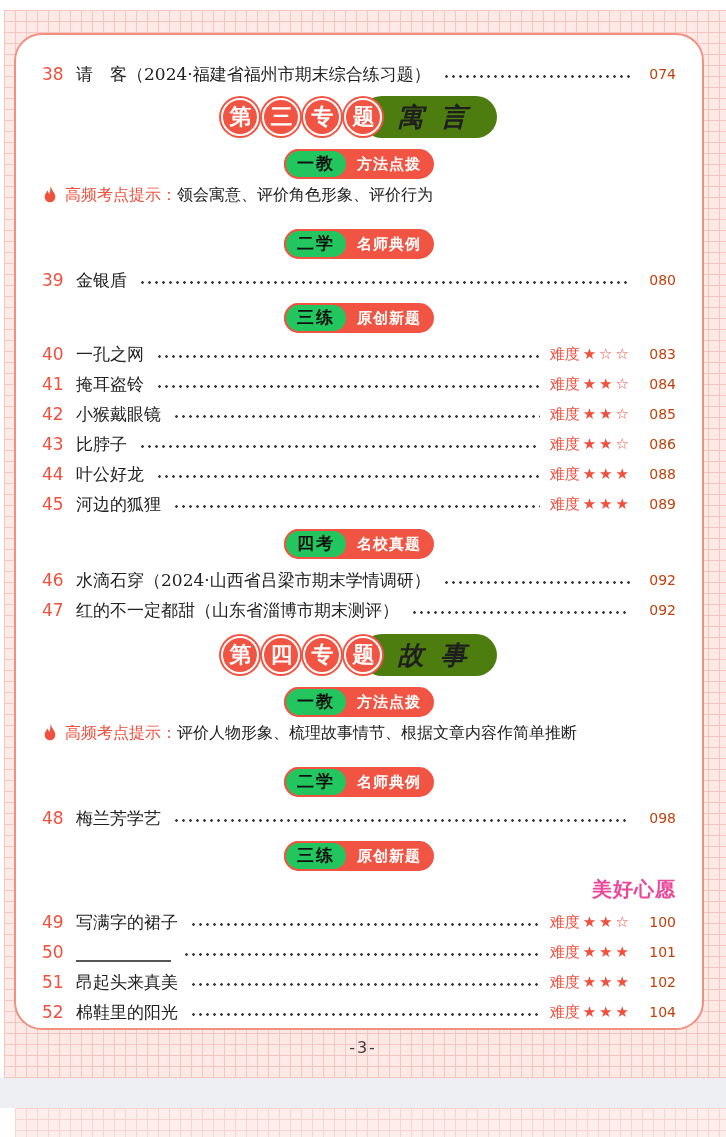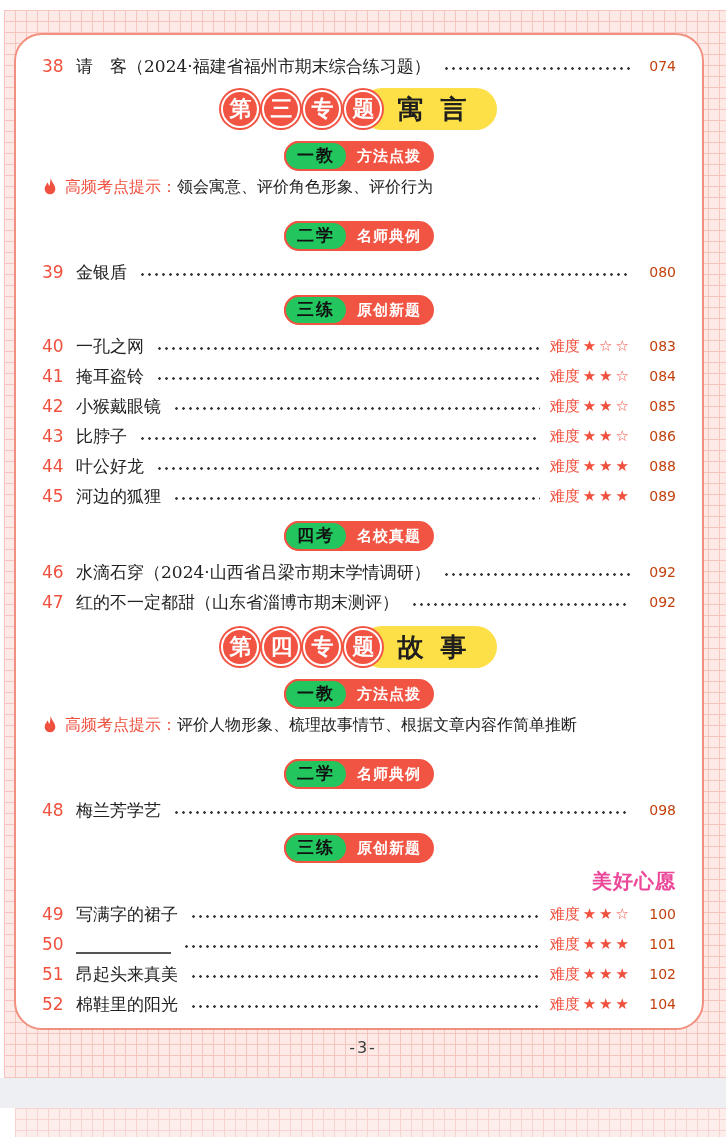--- a/index.html
+++ b/index.html
@@ -48,24 +48,24 @@
   .blank-underline{width:95px;height:18px;border-bottom:2px solid #555;}
   
   .topic{display:flex;align-items:center;justify-content:center;height:44px;margin-top:6px;}
   .tcircle{
     position:relative;z-index:2;width:34px;height:34px;border-radius:50%;
     background:#f25443;border:2px solid #fff;box-shadow:0 0 0 2px #f25443;
     color:#fff;font-weight:bold;font-size:22px;line-height:34px;text-align:center;
     margin-right:3px;flex:0 0 34px;
   }
   .topic-title{
-    position:relative;z-index:1;background:#fde047;color:#1e1e1e;
+    position:relative;z-index:1;background:#4d7c0f;color:#1e1e1e;
     height:42px;line-height:42px;border-radius:21px;
     margin-left:-24px;padding:0 26px 0 36px;
-    font-size:26px;font-weight:bold;letter-spacing:4px;white-space:nowrap;
+    font-size:26px;font-weight:bold;letter-spacing:4px;white-space:nowrap;font-style:italic;
   }
   
   .badge{
     display:flex;align-items:center;width:max-content;height:30px;
     margin-left:auto;margin-right:auto;
     background:#f25443;border-radius:16px;padding-right:13px;
   }
   .badge-left{
     box-sizing:border-box;height:30px;line-height:25px;background:#22c55e;
     border:2px solid #f25443;border-radius:16px;padding:0 11px;
@@ -79,21 +79,21 @@
   .hint-text{color:#222;font-family:"DejaVu Serif","Liberation Serif",serif;white-space:nowrap;}
   .group-title{
     height:24px;line-height:24px;text-align:right;color:#ec4899;
     font-size:20px;font-weight:bold;letter-spacing:1px;
   }
   .footer{
     position:absolute;left:0;top:1038px;width:726px;text-align:center;
     color:#3c3c3c;font-size:16px;letter-spacing:2px;
   }
   
-  .mt22{margin-top:16px;justify-content:flex-end;} .mt12{margin-top:20px;} .mt10{margin-top:10px;}
+  .mt22{margin-top:24px;justify-content:flex-end;} .mt12{margin-top:20px;} .mt10{margin-top:10px;}
   .mt8{margin-top:8px;} .mt6{margin-top:6px;} .mt4{margin-top:6px;}
 </style>
 </head>
 <body>
 
 <div class="grid-bg"></div>
 <div class="band-gray"></div>
 <div class="band-bottom"></div>
 
 <div class="card">

